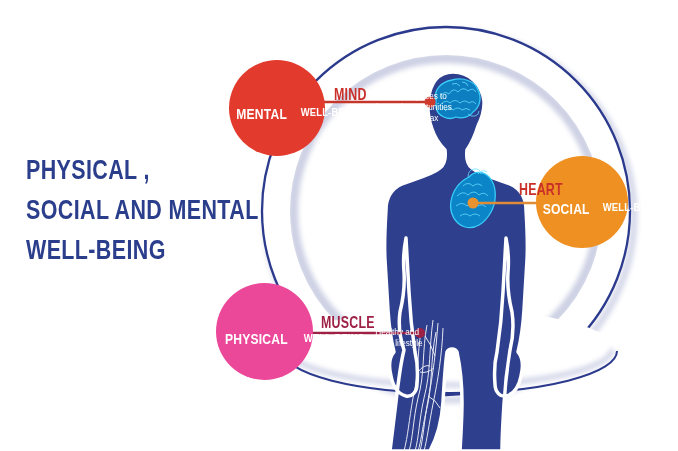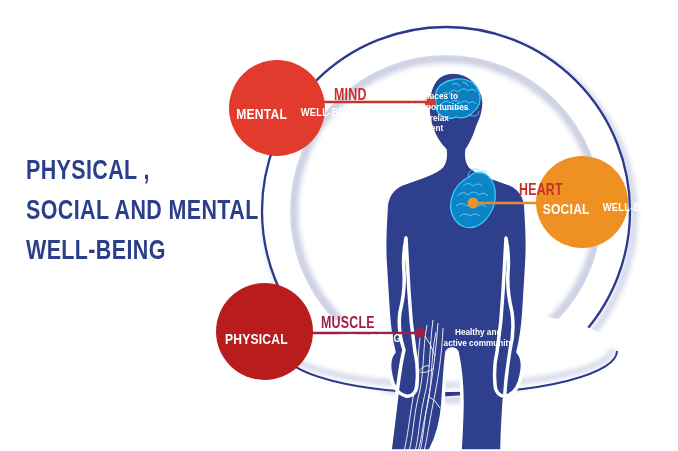--- a/index.html
+++ b/index.html
@@ -18,27 +18,27 @@
   }
 
   
   .badge {
     position:absolute; border-radius:50%; color:#fff; text-align:center;
     display:flex; flex-direction:row; align-items:center; justify-content:flex-start;
     box-sizing:border-box;
   }
   .badge-mental   { left:229px; top:60px;  width:96px; height:96px; background:#e23a2c; padding-top:11px; }
   .badge-social   { left:536px; top:156px; width:92px; height:92px; background:#ef9122; padding-top:13px; }
-  .badge-physical { left:216px; top:283px; width:97px; height:97px; background:#b91c1c; padding-top:15px;gap:36px; }
+  .badge-physical { left:216px; top:283px; width:97px; height:97px; background:#ec4899; padding-top:15px; }
   .badge .bh  { font-weight:bold; font-size:15.5px; line-height:1.12; letter-spacing:0.3px;
                 transform:scaleX(0.78); white-space:nowrap; }
   .badge .bsub{ font-weight:bold; font-size:11.5px; line-height:1.25; letter-spacing:0.2px;
                 transform:scaleX(0.82); white-space:nowrap; margin-bottom:2px; }
   .badge .bdesc { font-size:8.2px; line-height:1.3; }
-  .badge .bdesc div { white-space:nowrap;font-weight:bold; }
+  .badge .bdesc div { white-space:nowrap; }
 
   
   .organ-label {
     position:absolute; font-weight:bold; font-size:17px; letter-spacing:0.3px;
     transform:scaleX(0.73); transform-origin:left top; white-space:nowrap;
   }
   .label-mind   { left:334px; top:85px;  color:#c9302a; }
   .label-heart  { left:519px; top:180px; color:#c9302a; }
   .label-muscle { left:321px; top:313px; color:#9e2045; }
 </style>
@@ -166,37 +166,37 @@
     <div>PHYSICAL ,</div>
     <div>SOCIAL AND MENTAL</div>
     <div>WELL-BEING</div>
   </div>
 
   <div class="badge badge-mental">
     <div class="bh">MENTAL</div>
     <div class="bsub">WELL-BEING</div>
     <div class="bdesc">
       <div>Access to spaces to</div>
-      <div>spaces and opportunities</div>
+      <div>relax and opportunities</div>
       <div>to learn in relax</div>
       <div>environment</div>
     </div>
   </div>
 
   <div class="badge badge-social">
     <div class="bh">SOCIAL</div>
     <div class="bsub">WELL-BEING</div>
   </div>
 
   <div class="badge badge-physical">
     <div class="bh">PHYSICAL</div>
     <div class="bsub">WELL-BEING</div>
     <div class="bdesc">
       <div>Healthy and</div>
-      <div>active community</div>
+      <div>active lifestyle</div>
     </div>
   </div>
 
   <div class="organ-label label-mind">MIND</div>
   <div class="organ-label label-heart">HEART</div>
   <div class="organ-label label-muscle">MUSCLE</div>
 
 </div>
 
 </body></html>

